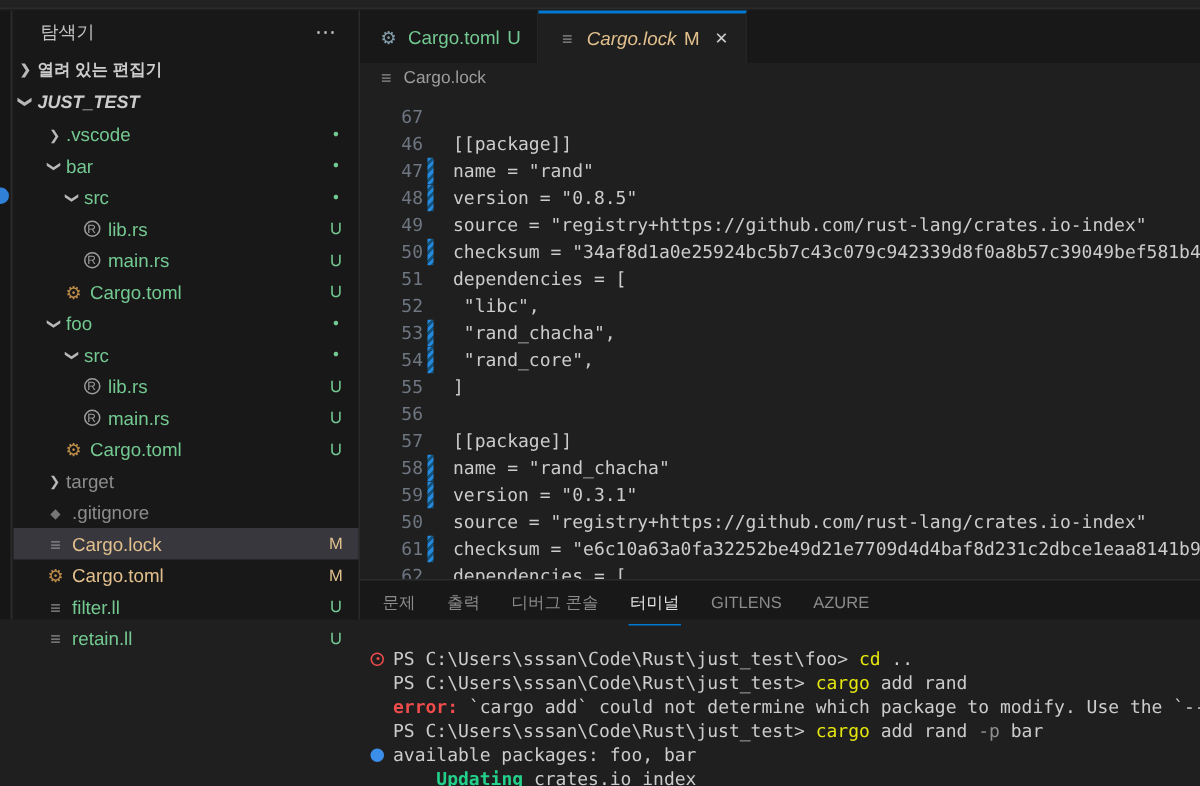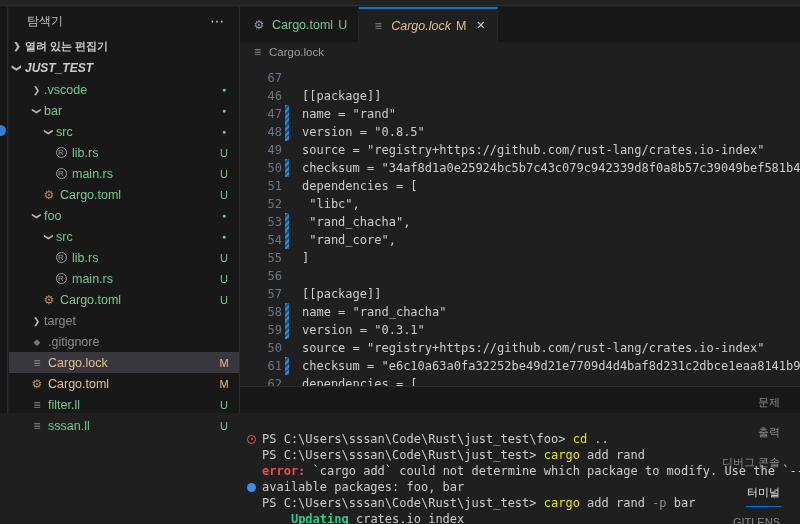--- a/index.html
+++ b/index.html
@@ -71,21 +71,21 @@
   .code-line { display:flex; height:18px; line-height:18px; white-space:pre; overflow:hidden; }
   .lnum { width:42px; text-align:right; color:#6e7681; flex:none; }
   .gmark { width:4px; margin-left:3px; flex:none; }
   .gmark.mod { background:repeating-linear-gradient(135deg,#2489db 0 2px,#15547e 2px 4px); }
   .ltext { padding-left:13px; color:#cccccc; overflow:hidden; flex:1; }
   .seg-link { text-underline-offset:2px; }
 
   
   .panel { position:absolute; left:0; top:379px; right:0; bottom:0;
            background:#181818; border-top:1px solid #2b2b2b; }
-  .panel-tabs { display:flex; align-items:flex-end; height:30px; padding-left:14px;flex-direction:column; }
+  .panel-tabs { display:flex; align-items:flex-end; height:30px; padding-left:14px; }
   .ptab { margin-right:19px; font-size:11px; color:#8c8c8c; height:30px;
           line-height:30px; border-bottom:1px solid transparent; cursor:pointer; padding:0 1px; }
   .ptab.active { color:#e7e7e7; border-bottom:1px solid #0078d4; }
 
   .terminal { padding-top:14px; font-family:"DejaVu Sans Mono", monospace; font-size:12px; }
   .term-line { height:16px; line-height:16px; white-space:pre; padding-left:22px;
                position:relative; overflow:hidden; color:#cccccc; }
   .tdec { position:absolute; left:7px; top:3.5px; width:9px; height:9px; border-radius:50%; }
   .tdec-error { border:1px solid #f14c4c; }
   .tdec-error::after { content:""; position:absolute; left:2.5px; top:2.5px; width:2px; height:2px;
@@ -201,21 +201,21 @@
           <span class="t-label c-orange">Cargo.toml</span>
           <span class="gbadge c-orange">M</span>
         </div>
         <div class="tree-row" style="padding-left: 20px;">
           <span class="ficon ficon-list">≡</span>
           <span class="t-label c-green">filter.ll</span>
           <span class="gbadge c-green">U</span>
         </div>
         <div class="tree-row" style="padding-left: 20px;">
           <span class="ficon ficon-list">≡</span>
-          <span class="t-label c-green">sssan.ll</span>
+          <span class="t-label c-green">retain.ll</span>
           <span class="gbadge c-green">U</span>
         </div>
       </div>
   </aside>
 
   <main class="main">
     <div class="tabbar" id="tabbar">
         <div class="tab">
           <span class="ficon ficon-gear">⚙</span>
           <span class="tab-label c-green">Cargo.toml</span>
@@ -261,19 +261,19 @@
           <div class="ptab"><span>출력</span></div>
           <div class="ptab"><span>디버그 콘솔</span></div>
           <div class="ptab active"><span>터미널</span></div>
           <div class="ptab"><span>GITLENS</span></div>
           <div class="ptab"><span>AZURE</span></div>
         </div>
       <div class="terminal" id="terminal">
           <div class="term-line"><span class="tdec tdec-error"></span><span class="t-fg">PS C:\Users\sssan\Code\Rust\just_test\foo&gt; </span><span class="t-yellow">cd</span><span class="t-fg"> ..</span></div>
           <div class="term-line"><span class="t-fg">PS C:\Users\sssan\Code\Rust\just_test&gt; </span><span class="t-yellow">cargo</span><span class="t-fg"> add rand</span></div>
           <div class="term-line"><span class="t-red">error:</span><span class="t-fg"> `cargo add` could not determine which package to modify. Use the `--package` option to specify a package.</span></div>
+          <div class="term-line"><span class="t-fg">PS C:\Users\sssan\Code\Rust\just_test&gt; </span><span class="t-yellow">cargo</span><span class="t-fg"> add rand </span><span class="t-dim">-p</span><span class="t-fg"> bar</span></div>
           <div class="term-line"><span class="tdec tdec-info"></span><span class="t-fg">available packages: foo, bar</span></div>
-          <div class="term-line"><span class="t-fg">PS C:\Users\sssan\Code\Rust\just_test&gt; </span><span class="t-yellow">cargo</span><span class="t-fg"> add rand </span><span class="t-dim">-p</span><span class="t-fg"> bar</span></div>
           <div class="term-line"><span class="t-fg">    </span><span class="t-green">Updating</span><span class="t-fg"> crates.io index</span></div>
         </div>
     </div>
   </main>
 </div>
 
 </body></html>

